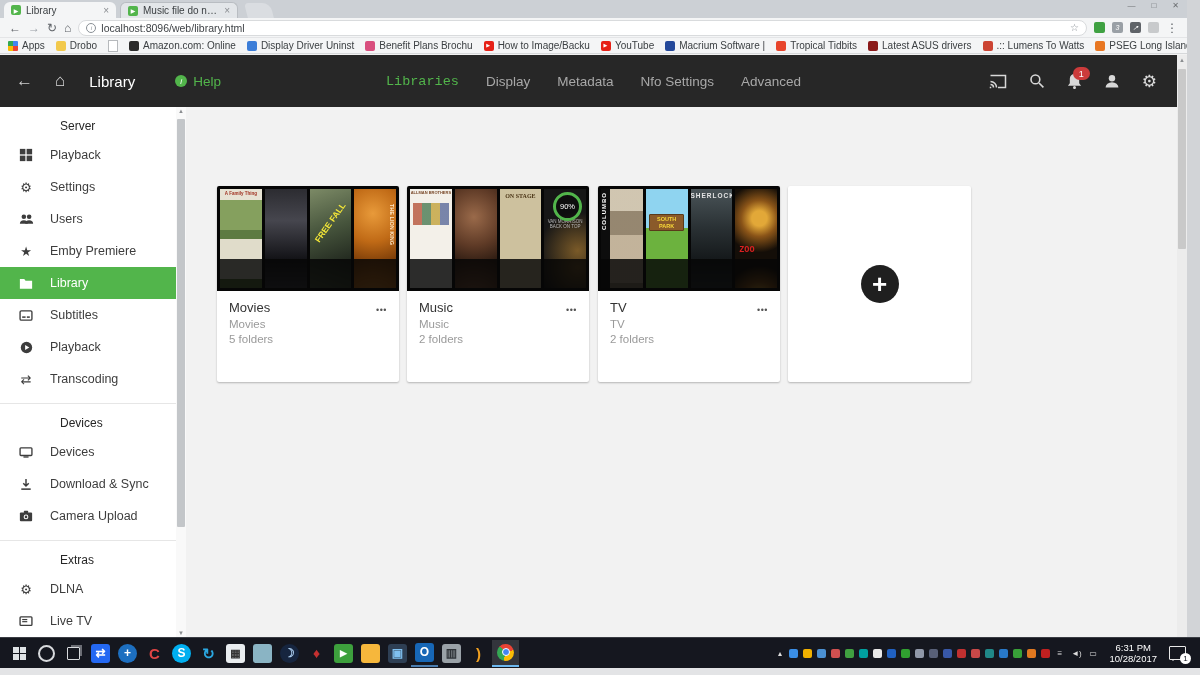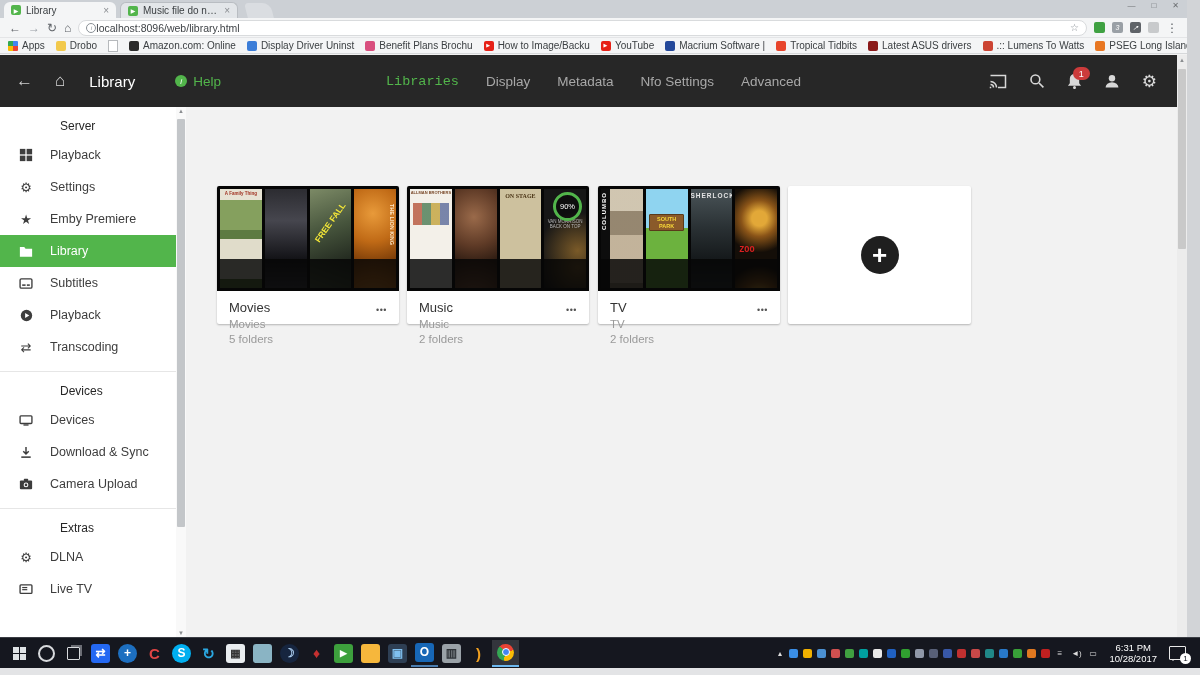--- a/index.html
+++ b/index.html
@@ -14,21 +14,21 @@
   .tab.inactive{left:120px;width:118px;background:#e3e6e9;border:1px solid #b9bdc2;border-bottom:none;}
   .tab .ttl{flex:1;overflow:hidden;white-space:nowrap;text-overflow:ellipsis;}
   .tab .tclose{color:#8a8d91;font-size:10px;}
   .favicon{width:10px;height:10px;border-radius:2px;background:#52b54b;color:#fff;font-size:6px;display:flex;align-items:center;justify-content:center;flex:none;}
   .newtabstub{position:absolute;left:246px;top:3px;width:26px;height:15px;background:#dadde1;border-radius:4px 8px 0 0;transform:skewX(14deg);}
   .winctl{position:absolute;right:8px;top:1px;display:flex;gap:16px;font-size:8px;color:#6a6d70;}
 
   .toolbar{position:absolute;left:0;top:18px;width:100%;height:20px;background:#f4f5f6;display:flex;align-items:center;gap:7px;padding:0 9px;box-sizing:border-box;border-bottom:1px solid #e4e5e7;}
   .navg{font-size:12px;color:#5f6368;line-height:1;}
   .navg.dim{color:#9aa0a6;}
-  .urlbar{flex:1;height:14px;background:#fff;border:1px solid #d9dbdd;border-radius:8px;display:flex;align-items:center;padding:0 7px;}
+  .urlbar{flex:1;height:14px;background:#fff;border:1px solid #d9dbdd;border-radius:8px;display:flex;align-items:center;gap:5px;padding:0 7px;}
   .infoicon{width:8px;height:8px;border:1px solid #8a9096;border-radius:50%;color:#8a9096;font-size:6px;display:flex;align-items:center;justify-content:center;flex:none;font-style:italic;}
   .urltext{font-size:10.5px;color:#3f4347;}
   .staricon{margin-left:auto;font-size:10px;color:#8a9096;}
   .ext{width:11px;height:11px;border-radius:2px;display:flex;align-items:center;justify-content:center;font-size:7px;color:#fff;}
 
   .bookbar{position:absolute;left:0;top:38px;width:100%;height:16px;background:#f4f5f6;border-bottom:1px solid #d6d8da;display:flex;align-items:center;gap:11px;padding:0 8px;box-sizing:border-box;font-size:10px;color:#3c4043;overflow:hidden;}
   .bitem{display:flex;align-items:center;gap:4px;white-space:nowrap;}
   .bico{width:10px;height:10px;border-radius:2px;flex:none;position:relative;}
   .bico.yt::after{content:"▶";position:absolute;left:2.5px;top:1px;font-size:5px;color:#fff;}
   .appsico{width:10px;height:10px;border-radius:1px;background:conic-gradient(#4285f4 0 25%,#ea4335 0 50%,#fbbc05 0 75%,#34a853 0);flex:none;}
@@ -61,21 +61,21 @@
   .sdiv{border-top:1px solid #e6e6e6;margin:8px 0 0;}
   .sscroll{position:absolute;left:176px;top:52px;width:10px;bottom:0;background:#f9f9f9;}
   .sscroll .thumb{position:absolute;left:1px;width:8px;top:12px;height:408px;background:#c3c6c9;border-radius:1px;}
   .sarr{position:absolute;left:0;width:10px;text-align:center;font-size:6px;color:#8a8d90;}
 
   .pscroll{position:absolute;right:0;top:0;width:10px;bottom:0;background:#ececec;}
   .pscroll .thumb{position:absolute;left:1px;width:8px;top:14px;height:180px;background:#c9c9c9;border-radius:1px;}
 
   .main{position:absolute;left:186px;top:52px;right:10px;bottom:0;}
   .scanbtn{position:absolute;left:31px;top:33px;width:101px;height:34px;background:#fff;border:none;border-radius:2px;box-shadow:0 1px 2px rgba(0,0,0,.24);font-size:12.5px;color:#333;font-family:inherit;}
-  .card{position:absolute;top:79px;width:182px;height:138px;background:#fff;border-radius:2px;box-shadow:0 1px 2px rgba(0,0,0,.25);}
+  .card{position:absolute;top:79px;width:182px;height:196px;background:#fff;border-radius:2px;box-shadow:0 1px 2px rgba(0,0,0,.25);}
   .imgarea{height:105px;background:#060606;border-radius:2px 2px 0 0;position:relative;display:flex;gap:3px;padding:3px 3px 0;box-sizing:border-box;overflow:hidden;}
   .pwrap{flex:1;min-width:0;}
   .poster{height:70px;position:relative;overflow:hidden;}
   .pref{height:29px;opacity:.16;overflow:hidden;}
   .pref .poster{transform:scaleY(-1);}
   .pl{position:absolute;font-weight:bold;line-height:1.15;}
 
   .pm1{background:linear-gradient(180deg,#e7e3d4 0 16%,#85a05e 16% 58%,#5d7a42 58% 72%,#e0dcca 72%);}
   .plm1{top:2px;left:0;right:0;text-align:center;font-size:4.5px;color:#a03020;}
   .pm2{background:linear-gradient(180deg,#2c2c31,#46464e 45%,#131317);}
@@ -302,20 +302,31 @@
                 <rect x="8.7" y="1" width="6.3" height="6.3" fill="#3d3d3d"></rect>
                 <rect x="1" y="8.7" width="6.3" height="6.3" fill="#3d3d3d"></rect>
                 <rect x="8.7" y="8.7" width="6.3" height="6.3" fill="#3d3d3d"></rect>
               </svg>
             </span>
           <span>Playback</span>
         </div>
         <div class="sitem">
           <span class="sic">⚙</span>
           <span>Settings</span>
+        </div>
+        <div class="sitem">
+          <span class="sic">
+              <svg width="15" height="12" viewBox="0 0 17 13">
+                <circle cx="5.5" cy="4" r="2.6" fill="#3d3d3d"></circle>
+                <circle cx="11.5" cy="4" r="2.6" fill="#3d3d3d"></circle>
+                <path d="M1 12 a4.5 4 0 0 1 9 0 z" fill="#3d3d3d"></path>
+                <path d="M7 12 a4.5 4 0 0 1 9 0 z" fill="#3d3d3d"></path>
+              </svg>
+            </span>
+          <span>Users</span>
         </div>
         <div class="sitem">
           <span class="sic">★</span>
           <span>Emby Premiere</span>
         </div>
         <div class="sitem active">
           <span class="sic">
               <svg width="14" height="12" viewBox="0 0 16 13">
                 <path d="M1 2 h5 l1.5 2 H15 v9 H1 z" fill="#ffffff"></path>
               </svg>

